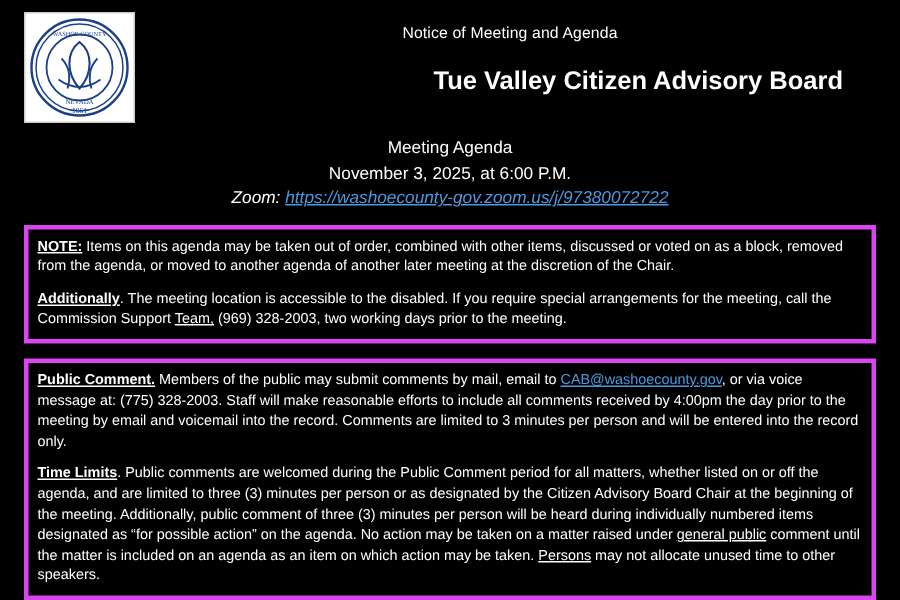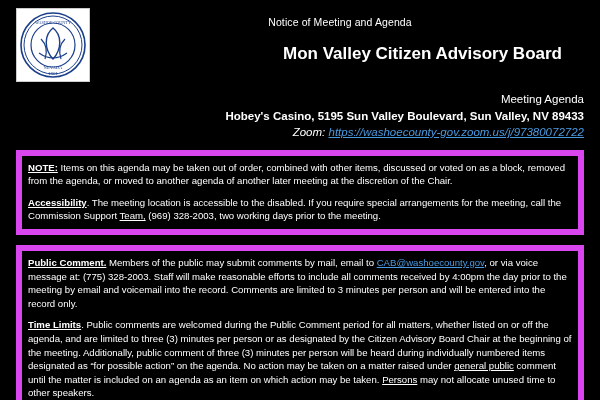--- a/index.html
+++ b/index.html
@@ -49,36 +49,36 @@
   }
   .board-title {
     margin-top: 16px;
     font-size: 17px;
     font-weight: bold;
     text-align: right;
     padding-right: 22px;
   }
   
   .agenda {
-    text-align: right;
+    text-align: center;
     margin-top: 10px;
     line-height: 1.35;
     font-size: 11.5px;
   }
   .agenda .line { margin: 1px 0; }
   .agenda .bold { font-weight: bold; }
   .zoom-line { margin-top: 1px; font-style: italic; }
   .zoom-link {
     color: #4a9ae1;
     text-decoration: underline;
     word-break: break-all;
   }
   
   .box {
-    border: 6px solid #d946ef;
+    border: 3px solid #d946ef;
     padding: 5px 6px 6px 6px;
     margin-top: 9px;
     font-size: 9.6px;
     line-height: 1.42;
     text-align: left;
   }
   .box p { margin: 0 0 8px 0; }
   .box p:last-child { margin-bottom: 0; }
   .u { text-decoration: underline; text-align: right; }
   .bu { font-weight: bold; text-decoration: underline; }
@@ -107,38 +107,38 @@
         <path d="M48 30 C42 36, 42 44, 44 50" fill="none" stroke="#1b3f8b" stroke-width="1.2"></path>
         <path d="M22 44 Q36 54, 50 44" fill="none" stroke="#1b3f8b" stroke-width="1.2"></path>
         <text x="36" y="15" font-size="4.2" fill="#1b3f8b" text-anchor="middle" font-family="Liberation Serif, serif">WASHOE COUNTY</text>
         <text x="36" y="60" font-size="4.6" fill="#1b3f8b" text-anchor="middle" font-family="Liberation Serif, serif">NEVADA</text>
         <text x="36" y="66" font-size="5" fill="#1b3f8b" text-anchor="middle" font-family="Liberation Serif, serif">1861</text>
       </svg>
     </div>
     <div class="header-text">
       <div class="notice-line">Notice of Meeting and Agenda</div>
     </div>
-    <div class="board-title">Mon Valley Citizen Advisory Board</div>
+    <div class="board-title">Tue Valley Citizen Advisory Board</div>
   </div>
 
   <div class="agenda">
     <div class="line">Meeting Agenda</div>
-    <div class="line bold">Hobey's Casino, 5195 Sun Valley Boulevard, Sun Valley, NV 89433</div>
+    <div class="line">November 3, 2025, at 6:00 P.M.</div>
     <div class="line zoom-line">
       <span>Zoom:</span>
       <a class="zoom-link" href="#">https://washoecounty-gov.zoom.us/j/97380072722</a>
     </div>
   </div>
 
   <div class="box">
     <p>
       <span class="bu">NOTE:</span><span> Items on this agenda may be taken out of order, combined with other items, discussed or voted on as a block, removed from the agenda, or moved to another agenda of another later meeting at the discretion of the Chair.</span>
     </p>
     <p>
-      <span class="bu">Accessibility</span><span>. The meeting location is accessible to the disabled. If you require special arrangements for the meeting, call the Commission Support </span><span class="u">Team,</span><span> (969) 328-2003, two working days prior to the meeting.</span>
+      <span class="bu">Additionally</span><span>. The meeting location is accessible to the disabled. If you require special arrangements for the meeting, call the Commission Support </span><span class="u">Team,</span><span> (969) 328-2003, two working days prior to the meeting.</span>
     </p>
   </div>
 
   <div class="box box2 clipped">
     <p>
       <span class="bu">Public Comment.</span><span> Members of the public may submit comments by mail, email to </span><a class="link" href="#">CAB@washoecounty.gov</a><span>, or via voice message at: (775) 328-2003. Staff will make reasonable efforts to include all comments received by 4:00pm the day prior to the meeting by email and voicemail into the record. Comments are limited to 3 minutes per person and will be entered into the record only.</span>
     </p>
     <p>
       <span class="bu">Time Limits</span><span>. Public comments are welcomed during the Public Comment period for all matters, whether listed on or off the agenda, and are limited to three (3) minutes per person or as designated by the Citizen Advisory Board Chair at the beginning of the meeting. Additionally, public comment of three (3) minutes per person will be heard during individually numbered items designated as “for possible action” on the agenda. No action may be taken on a matter raised under </span><span class="u">general public</span><span> comment until the matter is included on an agenda as an item on which action may be taken. </span><span class="u">Persons</span><span> may not allocate unused time to other speakers.</span>
     </p>

